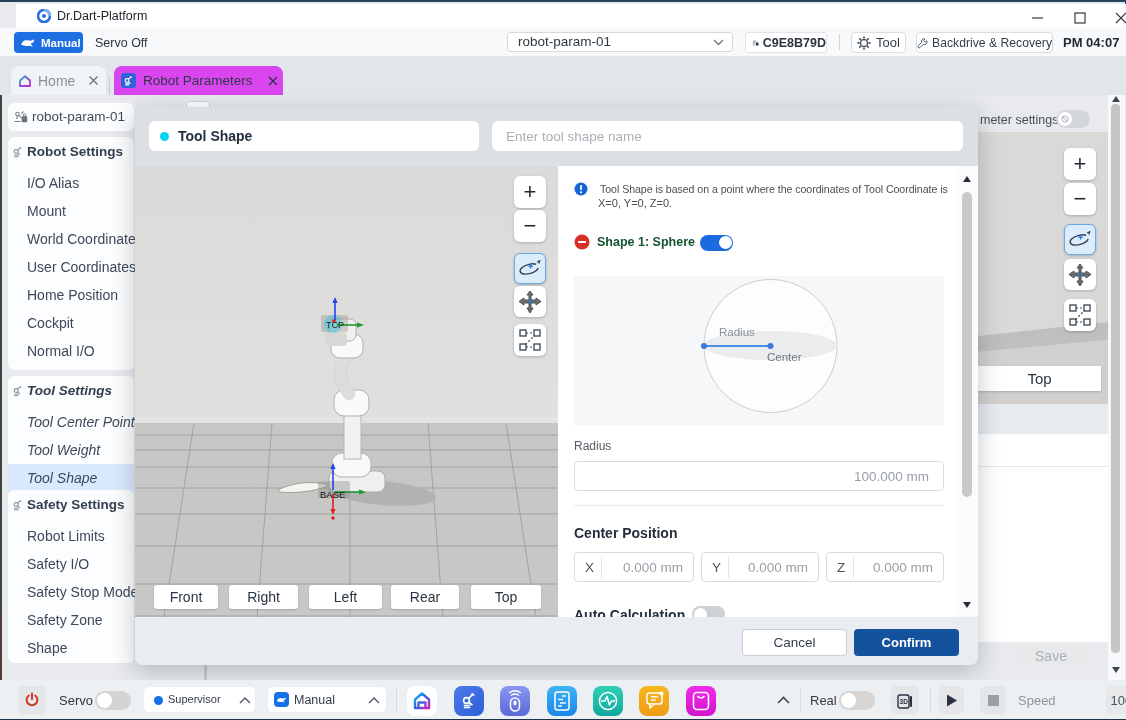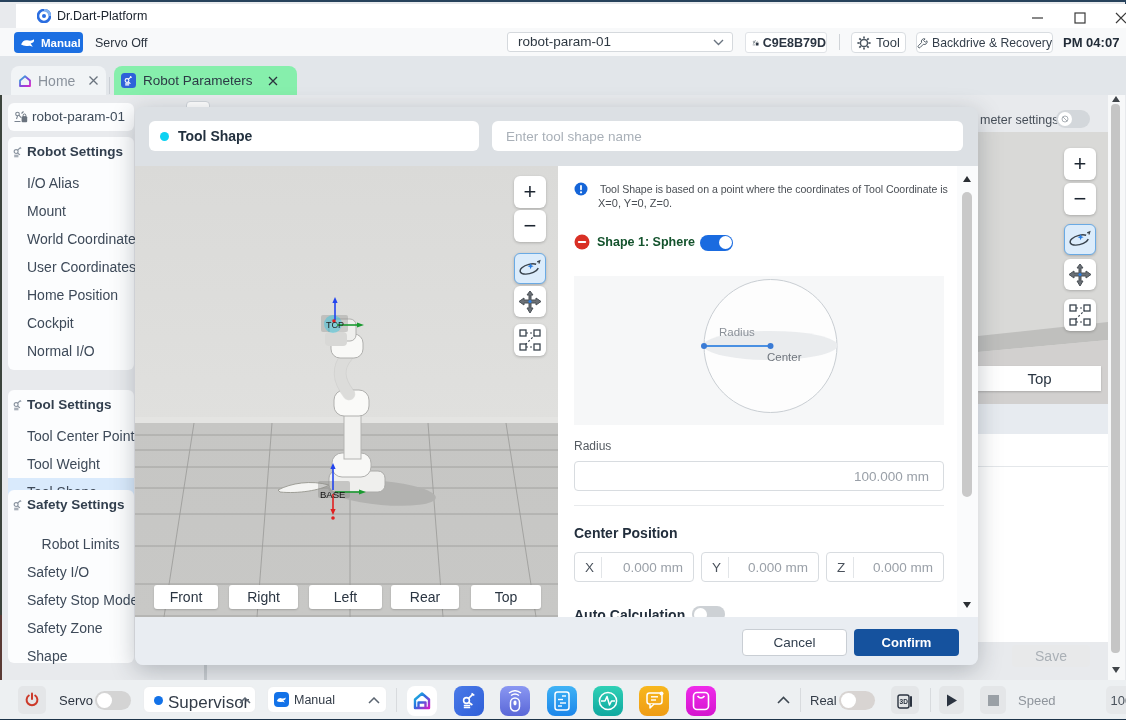--- a/index.html
+++ b/index.html
@@ -109,21 +109,21 @@
             </linearGradient>
           </defs>
           <path d="M2 6.5 L7 2.2 L12 6.5 L12 12 L2 12 Z" fill="none" stroke="url(#hg)" stroke-width="1.8" stroke-linejoin="round"></path>
         </svg>
   <span style="font-size:14px;color:#8a929c;margin-left:6px;">Home</span>
   <svg style="margin-left:13px" width="11" height="11" viewBox="0 0 11 11">
           <path d="M1.5 1.5 L9.5 9.5 M9.5 1.5 L1.5 9.5" stroke="#6a737e" stroke-width="1.3"></path>
         </svg>
  </div>
  <div class="abs" style="left:109px;top:21px;width:1px;height:17px;background:#c9ced4;"></div>
- <div class="tab" style="left:114px;width:183px;background:#86efac;">
+ <div class="tab" style="left:114px;width:169px;background:#d946ef;">
   <svg style="margin-left:7px" width="15" height="15" viewBox="0 0 15 15">
           <rect x="0" y="0" width="15" height="15" rx="3.5" fill="#2e62d9"></rect>
           <g stroke="#fff" stroke-width="1.1" fill="none">
             <circle cx="6" cy="7.5" r="1.9"></circle>
             <path d="M7.5 6.2 L10 3.8 M10 3.8 L10.6 4.6 M10 3.8 L9 3.4 M7.3 9 L9.5 10.6 M4.2 10.8 L8.2 10.8 M4.2 12 L8.2 12"></path>
           </g>
         </svg>
   <span style="font-size:13.5px;color:#2c3945;font-weight:500;margin-left:7px;">Robot Parameters</span>
   <svg style="margin-left:14px" width="12" height="12" viewBox="0 0 12 12">
           <path d="M2 2 L10 10 M10 2 L2 10" stroke="#2a333e" stroke-width="1.3"></path>
@@ -152,39 +152,39 @@
             </g>
           </svg>Robot Settings</div>
   <div class="mitem" style="margin-top:2px;">I/O Alias</div>
   <div class="mitem">Mount</div>
   <div class="mitem">World Coordinates</div>
   <div class="mitem">User Coordinates</div>
   <div class="mitem">Home Position</div>
   <div class="mitem">Cockpit</div>
   <div class="mitem">Normal I/O</div>
  </div>
- <div class="card" style="top:295px;height:108px;">
+ <div class="card" style="top:281px;height:108px;font-style:italic;">
   <div class="mhead"><svg class="mico" width="14" height="14" viewBox="0 0 15 15">
             <g stroke="#8a94a0" stroke-width="1.2" fill="none">
               <circle cx="5.5" cy="7" r="2.1"></circle>
               <path d="M7 5.6 L10 2.8 M10 2.8 L10.8 3.8 M7 8.6 L9.6 10.6 M3.4 11 L8 11 M3.4 12.6 L8 12.6"></path>
             </g>
           </svg>Tool Settings</div>
   <div class="mitem" style="margin-top:2px;">Tool Center Point</div>
   <div class="mitem">Tool Weight</div>
   <div class="mitem" style="background:#d9eafc;">Tool Shape</div>
  </div>
  <div class="card" style="top:395px;height:173px;">
   <div class="mhead"><svg class="mico" width="14" height="14" viewBox="0 0 15 15">
             <g stroke="#8a94a0" stroke-width="1.2" fill="none">
               <circle cx="5.5" cy="7" r="2.1"></circle>
               <path d="M7 5.6 L10 2.8 M10 2.8 L10.8 3.8 M7 8.6 L9.6 10.6 M3.4 11 L8 11 M3.4 12.6 L8 12.6"></path>
             </g>
           </svg>Safety Settings</div>
-  <div class="mitem" style="margin-top:10px;text-align:center;">Robot Limits</div>
+  <div class="mitem" style="margin-top:2px;">Robot Limits</div>
   <div class="mitem">Safety I/O</div>
   <div class="mitem">Safety Stop Modes</div>
   <div class="mitem">Safety Zone</div>
   <div class="mitem">Shape</div>
  </div>
  <div class="abs" style="left:186px;top:6px;width:24px;height:7px;background:#fff;border:1px solid #d0d5da;border-radius:4px 4px 0 0;"></div>
  <div class="abs" style="left:204px;top:570px;width:3px;height:15px;background:#c9cdd1;"></div>
 
  <div class="abs" style="left:978px;top:0;width:130px;height:585px;background:#e8eaed;">
   <div class="abs" style="left:2px;top:18px;font-size:12.5px;color:#464e58;white-space:nowrap;">meter settings.</div>
@@ -440,21 +440,21 @@
           <path d="M8 1.5 L8 7" stroke="#cc3a2a" stroke-width="2" stroke-linecap="round"></path>
           <path d="M4.8 3.5 A5.4 5.4 0 1 0 11.2 3.5" fill="none" stroke="#cc3a2a" stroke-width="2" stroke-linecap="round"></path>
         </svg>
       </div>
  <div class="abs" style="left:59px;top:13px;font-size:13px;color:#2e3642;">Servo</div>
  <div class="abs" style="left:95px;top:11px;width:36px;height:19px;background:#d4d4d4;border-radius:10px;">
         <div class="abs" style="left:2px;top:2px;width:15px;height:15px;background:#fff;border-radius:50%;"></div>
       </div>
  <div class="abs" style="left:143px;top:6px;width:113px;height:27px;background:#fff;border-radius:6px;border:1px solid #eceef0;">
   <div class="abs" style="left:10px;top:9px;width:9px;height:9px;background:#1372e8;border-radius:50%;"></div>
-  <div class="abs" style="left:24px;top:6px;font-size:17px;color:#333c48;">Supervisor</div>
+  <div class="abs" style="left:24px;top:6px;font-size:11px;color:#333c48;">Supervisor</div>
   <svg class="abs" style="left:95px;top:10px" width="12" height="7" viewBox="0 0 12 7">
           <path d="M1 6 L6 1 L11 6" fill="none" stroke="#5a6470" stroke-width="1.5"></path>
         </svg>
  </div>
  <div class="abs" style="left:267px;top:6px;width:120px;height:27px;background:#fff;border-radius:6px;border:1px solid #eceef0;">
   <div class="abs" style="left:6px;top:5px;width:15px;height:15px;background:#1372e8;border-radius:4px;">
           <svg style="position:absolute;left:2px;top:4px" width="11" height="8" viewBox="0 0 15 11">
             <path d="M1 7 Q3 2 7 3 Q11 4 13 2 Q14 5 10 6 L12 9 L9 8 Q4 9 1 7 Z" fill="#fff"></path>
           </svg>
         </div>

